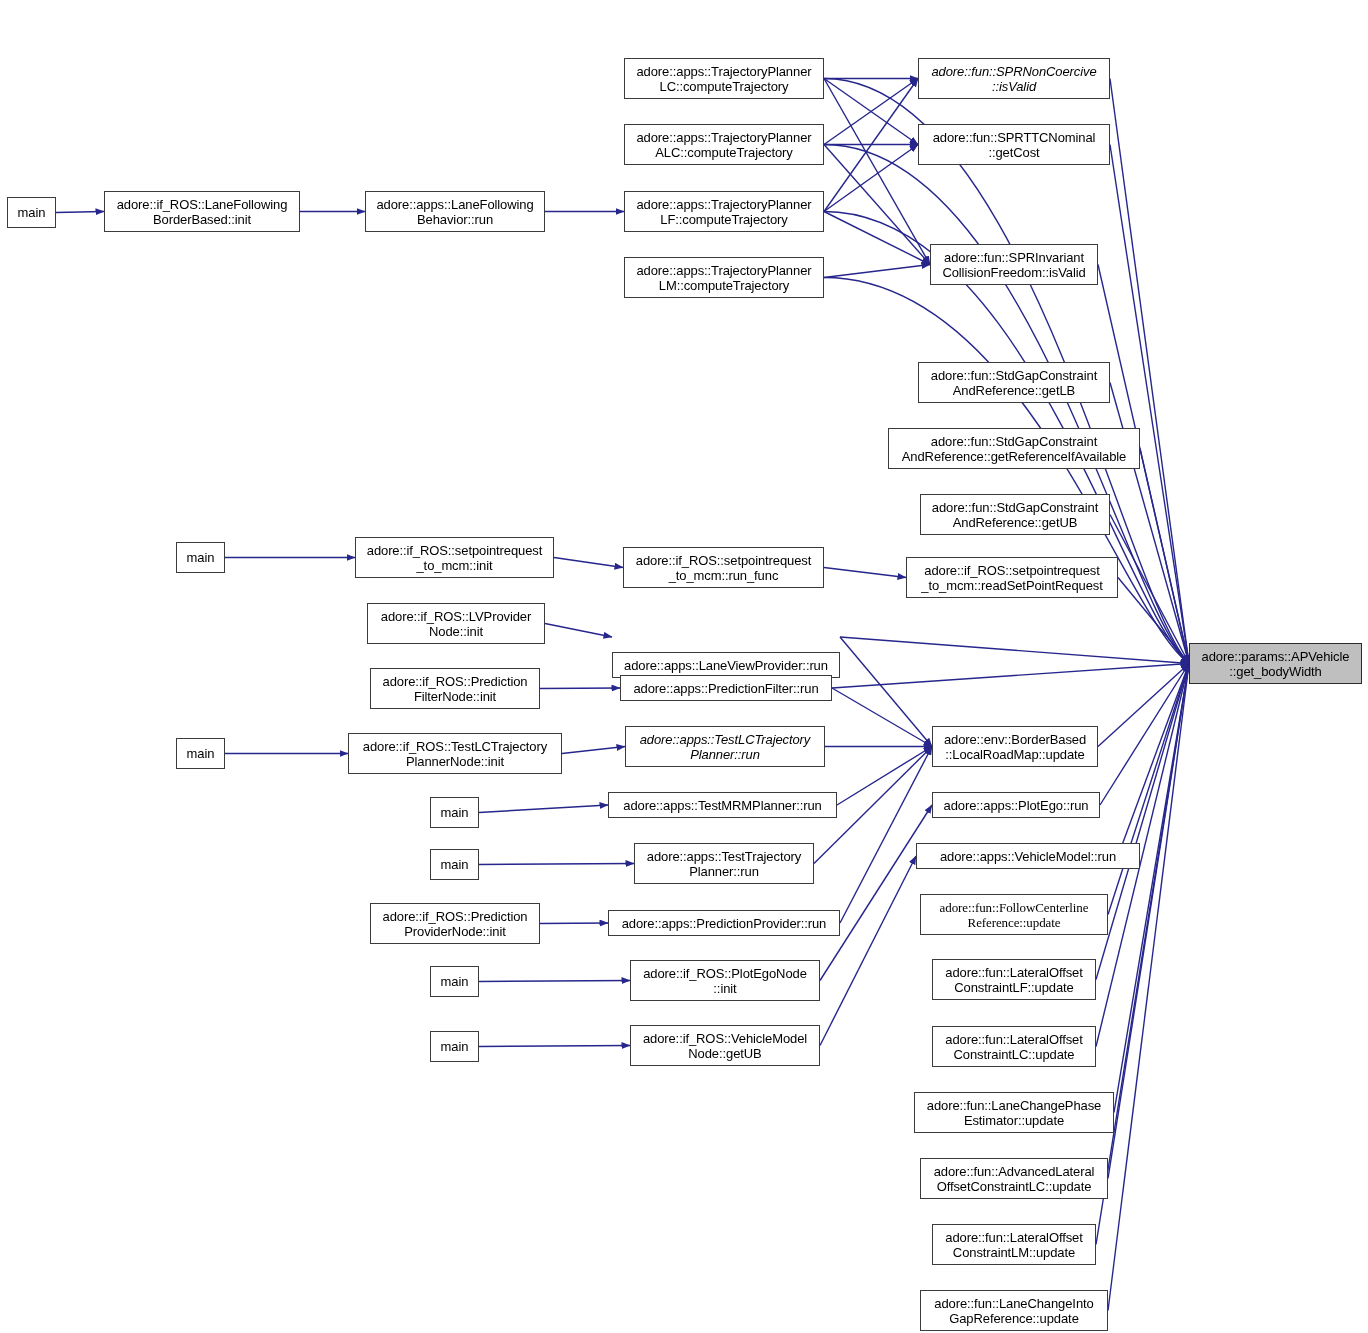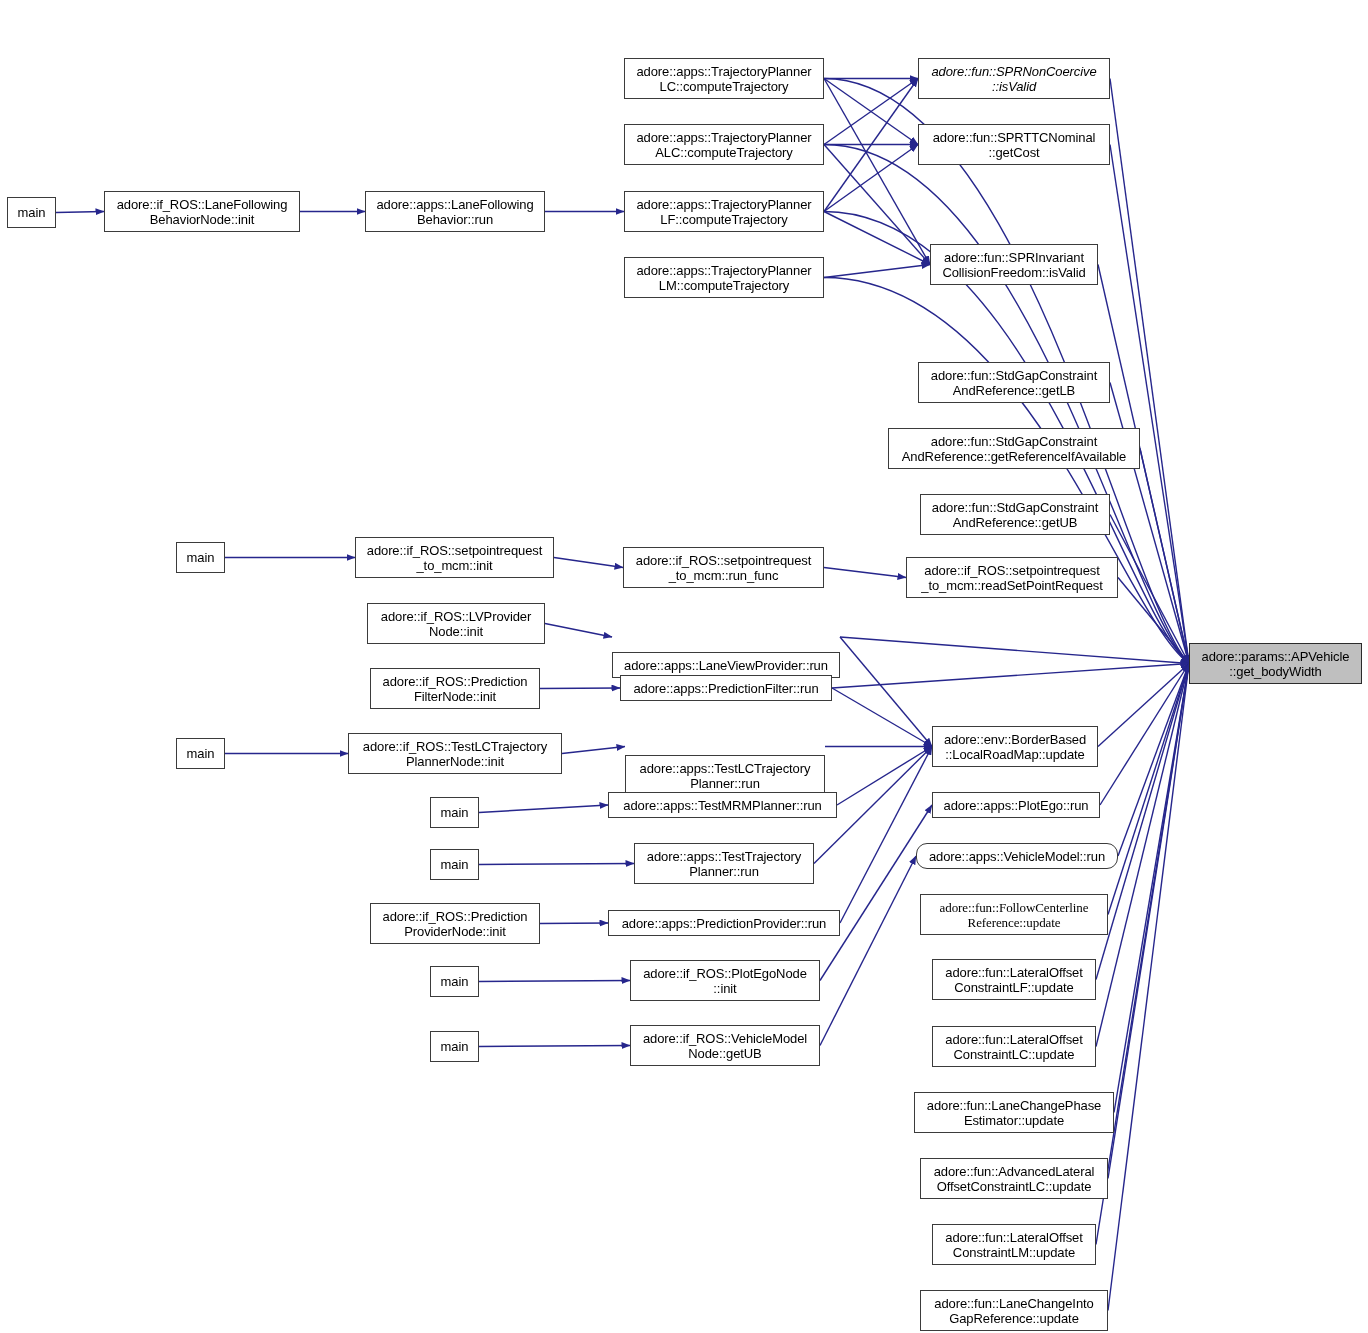--- a/index.html
+++ b/index.html
@@ -109,21 +109,21 @@
       <path d="M1108,914.5 L1189,663.5" stroke="#26268c" stroke-width="1.4" fill="none" marker-end="url(#arrowhead)"></path>
       <path d="M1096,979.5 L1189,663.5" stroke="#26268c" stroke-width="1.4" fill="none" marker-end="url(#arrowhead)"></path>
       <path d="M1096,1046.5 L1189,663.5" stroke="#26268c" stroke-width="1.4" fill="none" marker-end="url(#arrowhead)"></path>
       <path d="M1114,1112.5 L1189,663.5" stroke="#26268c" stroke-width="1.4" fill="none" marker-end="url(#arrowhead)"></path>
       <path d="M1108,1178.5 L1189,663.5" stroke="#26268c" stroke-width="1.4" fill="none" marker-end="url(#arrowhead)"></path>
       <path d="M1096,1244.5 L1189,663.5" stroke="#26268c" stroke-width="1.4" fill="none" marker-end="url(#arrowhead)"></path>
       <path d="M1108,1310.5 L1189,663.5" stroke="#26268c" stroke-width="1.4" fill="none" marker-end="url(#arrowhead)"></path>
     </svg>
 <div class="node" style="left: 7px; top: 197px; width: 49px; height: 31px;"><span class="lbl">main</span></div>
     <div class="node" style="left: 104px; top: 191px; width: 196px; height: 41px;"><span class="lbl">adore::if_ROS::LaneFollowing
-BehaviorNode::init</span></div>
+BorderBased::init</span></div>
     <div class="node" style="left: 365px; top: 191px; width: 180px; height: 41px;"><span class="lbl">adore::apps::LaneFollowing
 Behavior::run</span></div>
     <div class="node" style="left: 624px; top: 58px; width: 200px; height: 41px;"><span class="lbl">adore::apps::TrajectoryPlanner
 LC::computeTrajectory</span></div>
     <div class="node" style="left: 624px; top: 124px; width: 200px; height: 41px;"><span class="lbl">adore::apps::TrajectoryPlanner
 ALC::computeTrajectory</span></div>
     <div class="node" style="left: 624px; top: 191px; width: 200px; height: 41px;"><span class="lbl">adore::apps::TrajectoryPlanner
 LF::computeTrajectory</span></div>
     <div class="node" style="left: 624px; top: 257px; width: 200px; height: 41px;"><span class="lbl">adore::apps::TrajectoryPlanner
 LM::computeTrajectory</span></div>
@@ -148,40 +148,40 @@
 _to_mcm::readSetPointRequest</span></div>
     <div class="node" style="left: 367px; top: 603px; width: 178px; height: 41px;"><span class="lbl">adore::if_ROS::LVProvider
 Node::init</span></div>
     <div class="node" style="left: 612px; top: 652px; width: 228px; height: 26px;"><span class="lbl">adore::apps::LaneViewProvider::run</span></div>
     <div class="node" style="left: 370px; top: 668px; width: 170px; height: 41px;"><span class="lbl">adore::if_ROS::Prediction
 FilterNode::init</span></div>
     <div class="node" style="left: 620px; top: 675px; width: 212px; height: 26px;"><span class="lbl">adore::apps::PredictionFilter::run</span></div>
     <div class="node" style="left: 176px; top: 738px; width: 49px; height: 31px;"><span class="lbl">main</span></div>
     <div class="node" style="left: 348px; top: 733px; width: 214px; height: 41px;"><span class="lbl">adore::if_ROS::TestLCTrajectory
 PlannerNode::init</span></div>
-    <div class="node" style="left: 625px; top: 755px; width: 200px; height: 41px;"><span class="lbl">adore::apps::TestLCTrajectory
+    <div class="node" style="left: 625px; top: 726px; width: 200px; height: 41px; font-style: italic;"><span class="lbl">adore::apps::TestLCTrajectory
 Planner::run</span></div>
     <div class="node" style="left: 430px; top: 797px; width: 49px; height: 31px;"><span class="lbl">main</span></div>
     <div class="node" style="left: 608px; top: 792px; width: 229px; height: 26px;"><span class="lbl">adore::apps::TestMRMPlanner::run</span></div>
     <div class="node" style="left: 430px; top: 849px; width: 49px; height: 31px;"><span class="lbl">main</span></div>
     <div class="node" style="left: 634px; top: 843px; width: 180px; height: 41px;"><span class="lbl">adore::apps::TestTrajectory
 Planner::run</span></div>
     <div class="node" style="left: 370px; top: 903px; width: 170px; height: 41px;"><span class="lbl">adore::if_ROS::Prediction
 ProviderNode::init</span></div>
     <div class="node" style="left: 608px; top: 910px; width: 232px; height: 26px;"><span class="lbl">adore::apps::PredictionProvider::run</span></div>
     <div class="node" style="left: 430px; top: 966px; width: 49px; height: 31px;"><span class="lbl">main</span></div>
     <div class="node" style="left: 630px; top: 960px; width: 190px; height: 41px;"><span class="lbl">adore::if_ROS::PlotEgoNode
 ::init</span></div>
     <div class="node" style="left: 430px; top: 1031px; width: 49px; height: 31px;"><span class="lbl">main</span></div>
     <div class="node" style="left: 630px; top: 1025px; width: 190px; height: 41px;"><span class="lbl">adore::if_ROS::VehicleModel
 Node::getUB</span></div>
     <div class="node" style="left: 932px; top: 726px; width: 166px; height: 41px;"><span class="lbl">adore::env::BorderBased
 ::LocalRoadMap::update</span></div>
     <div class="node" style="left: 932px; top: 792px; width: 168px; height: 26px;"><span class="lbl">adore::apps::PlotEgo::run</span></div>
-    <div class="node" style="left: 916px; top: 843px; width: 202px; height: 26px; border-radius: 11px;"><span class="lbl">adore::apps::VehicleModel::run</span></div>
+    <div class="node" style="left: 916px; top: 843px; width: 224px; height: 26px;"><span class="lbl">adore::apps::VehicleModel::run</span></div>
     <div class="node" style="left: 920px; top: 894px; width: 188px; height: 41px; font-family: Liberation Serif, serif;"><span class="lbl">adore::fun::FollowCenterline
 Reference::update</span></div>
     <div class="node" style="left: 932px; top: 959px; width: 164px; height: 41px;"><span class="lbl">adore::fun::LateralOffset
 ConstraintLF::update</span></div>
     <div class="node" style="left: 932px; top: 1026px; width: 164px; height: 41px;"><span class="lbl">adore::fun::LateralOffset
 ConstraintLC::update</span></div>
     <div class="node" style="left: 914px; top: 1092px; width: 200px; height: 41px;"><span class="lbl">adore::fun::LaneChangePhase
 Estimator::update</span></div>
     <div class="node" style="left: 920px; top: 1158px; width: 188px; height: 41px;"><span class="lbl">adore::fun::AdvancedLateral
 OffsetConstraintLC::update</span></div>

